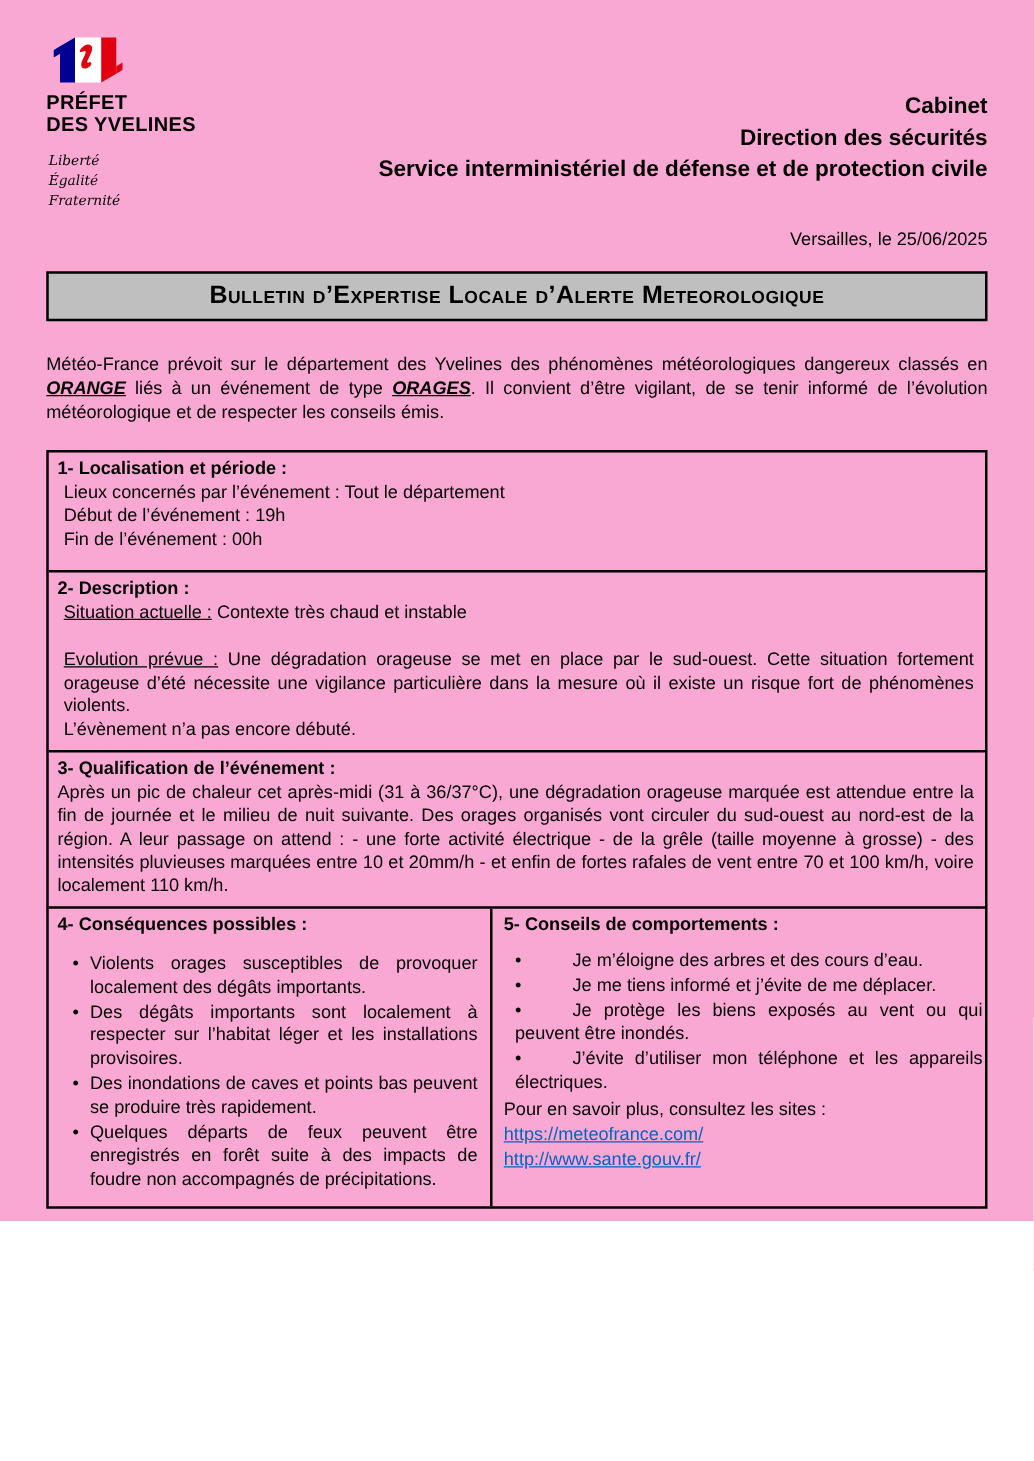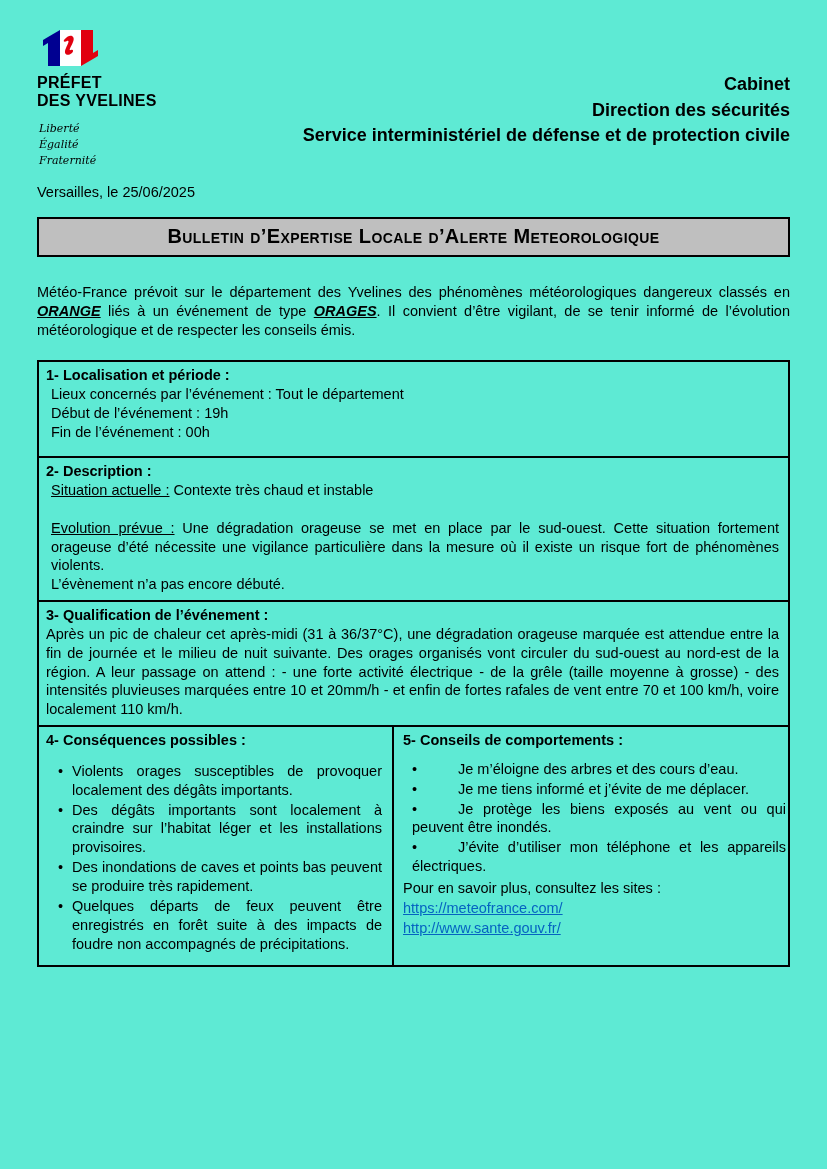--- a/index.html
+++ b/index.html
@@ -1,39 +1,39 @@
 <!DOCTYPE html>
 <html><head>
 <meta charset="utf-8">
 <style>
   * { margin: 0; padding: 0; box-sizing: border-box; }
   html, body { background: #ffffff; }
   .page {
     position: relative;
     width: 827px;
-    height: 1169px;
+    height: 977px;
     margin: 0 auto;
-    background: #5eead4;
+    background: #f9a8d4;
     color: #000;
     font-family: "Liberation Sans", sans-serif;
     font-size: 14.5px;
     line-height: 1.3;
     padding: 28px 37px 20px 37px;
     overflow: hidden;
   }
 
   
   .header { display: flex; justify-content: space-between; }
   .logo-block { width: 180px; }
   .flag-icon { display: block; margin-left: 2px; }
   .logo-name { font-weight: bold; font-size: 16px; line-height: 1.15; letter-spacing: 0.3px; margin-top: 6px; }
   .motto { font-family: "DejaVu Serif", serif; font-style: italic; font-size: 11px; line-height: 1.45; margin-top: 10px; margin-left: 2px; }
   .header-right { text-align: right; font-weight: bold; font-size: 18px; line-height: 1.42; padding-top: 44px; }
 
-  .dateline { text-align: left; margin-top: 14px; font-size: 14.5px; }
+  .dateline { text-align: right; margin-top: 14px; font-size: 14.5px; }
 
   
   .title-bar {
     margin-top: 16px;
     border: 2px solid #000;
     background: #bfbfbf;
     text-align: center;
     padding: 4px 0 6px 0;
   }
   .title-bar span {
@@ -148,21 +148,21 @@
     <div class="section sec3">
       <div class="sec-title">3- Qualification de l’événement :</div>
       <div class="body">Après un pic de chaleur cet après-midi (31 à 36/37°C), une dégradation orageuse marquée est attendue entre la fin de journée et le milieu de nuit suivante. Des orages organisés vont circuler du sud-ouest au nord-est de la région. A leur passage on attend : - une forte activité électrique - de la grêle (taille moyenne à grosse) - des intensités pluvieuses marquées entre 10 et 20mm/h - et enfin de fortes rafales de vent entre 70 et 100 km/h, voire localement 110 km/h.</div>
     </div>
 
     <div class="section row45" style="padding:0; border-bottom:none;">
       <div class="col4">
         <div class="sec-title">4- Conséquences possibles :</div>
         <ul class="blist">
           <li>Violents orages susceptibles de provoquer localement des dégâts importants.</li>
-          <li>Des dégâts importants sont localement à craindre sur l’habitat léger et les installations provisoires.</li>
+          <li>Des dégâts importants sont localement à respecter sur l’habitat léger et les installations provisoires.</li>
           <li>Des inondations de caves et points bas peuvent se produire très rapidement.</li>
           <li>Quelques départs de feux peuvent être enregistrés en forêt suite à des impacts de foudre non accompagnés de précipitations.</li>
         </ul>
       </div>
       <div class="col5">
         <div class="sec-title">5- Conseils de comportements :</div>
         <ul class="blist">
           <li>Je m’éloigne des arbres et des cours d’eau.</li>
           <li>Je me tiens informé et j’évite de me déplacer.</li>
           <li>Je protège les biens exposés au vent ou qui peuvent être inondés.</li>

